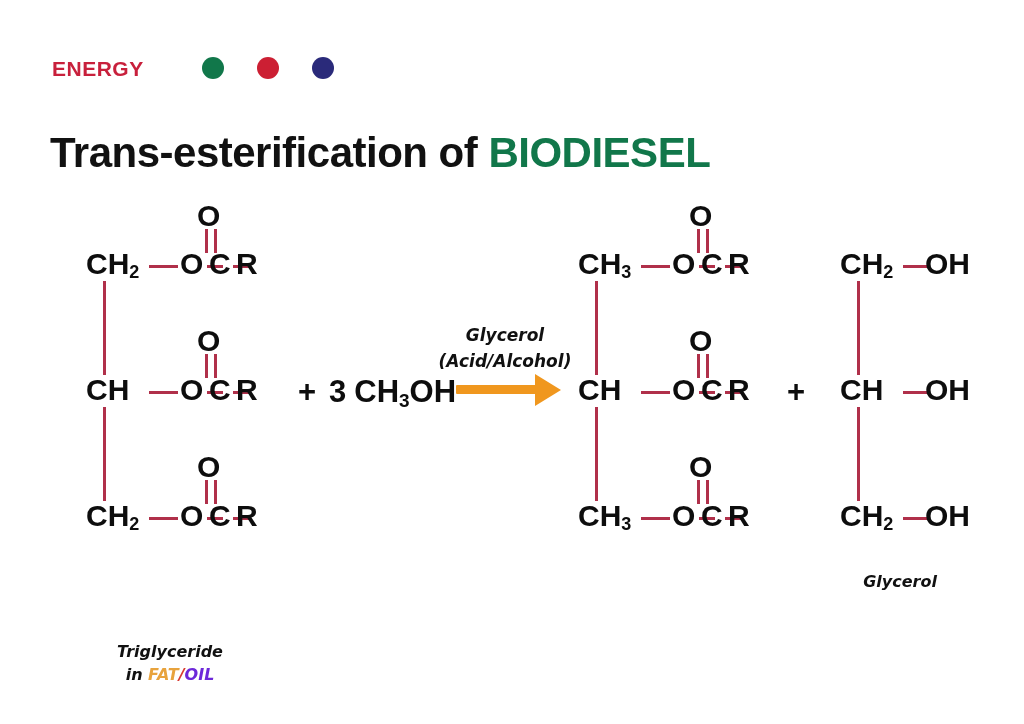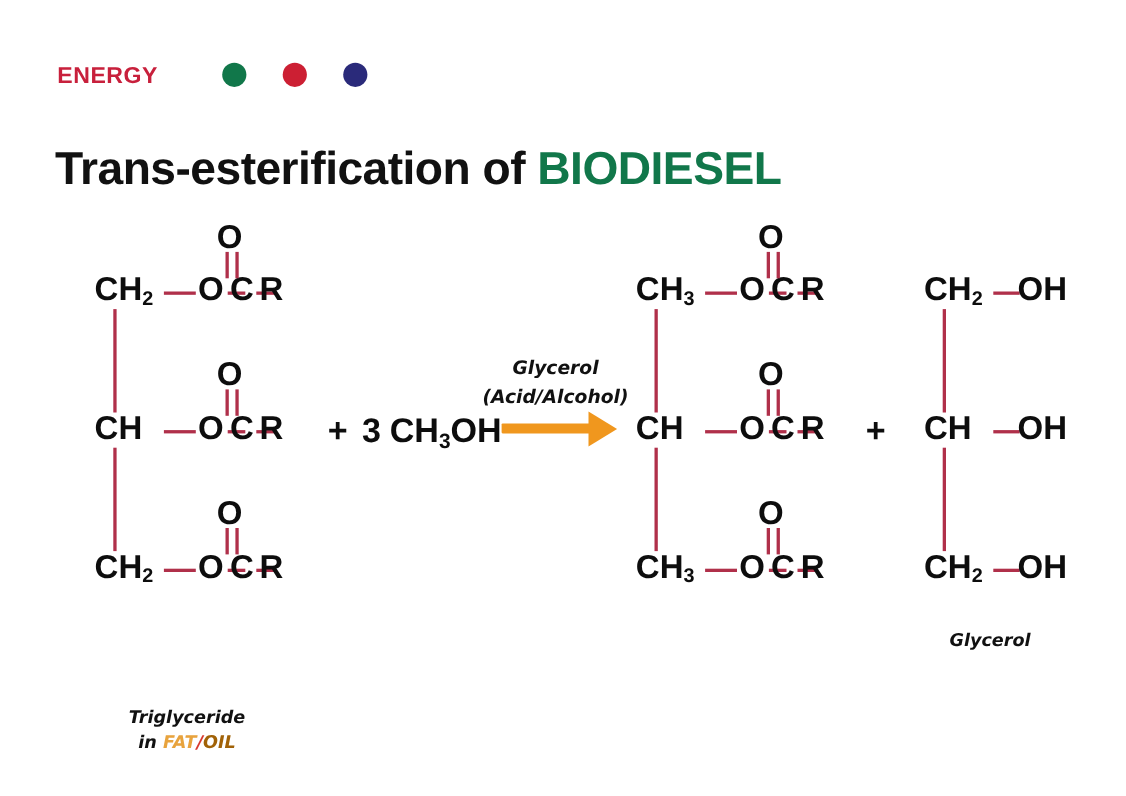--- a/index.html
+++ b/index.html
@@ -42,21 +42,21 @@
 
   
   .caption{
     position:absolute;text-align:center;
     font-family:"DejaVu Sans", sans-serif;
     font-style:italic;font-weight:bold;font-size:16px;
     color:#111111;line-height:1.45;white-space:nowrap;
   }
   .c-fat{color:#E8A33D;}
   .c-slash{color:#D8392F;}
-  .c-oil{color:#a16207;}
+  .c-oil{color:#6d28d9;}
   .c-bio{color:#22A05A;}
 
   
   .rxn-note{
     position:absolute;text-align:center;
     font-family:"DejaVu Sans", sans-serif;
     font-style:italic;font-weight:bold;font-size:17px;
     color:#111111;line-height:1.5;white-space:nowrap;
   }
   #methanol-term{

